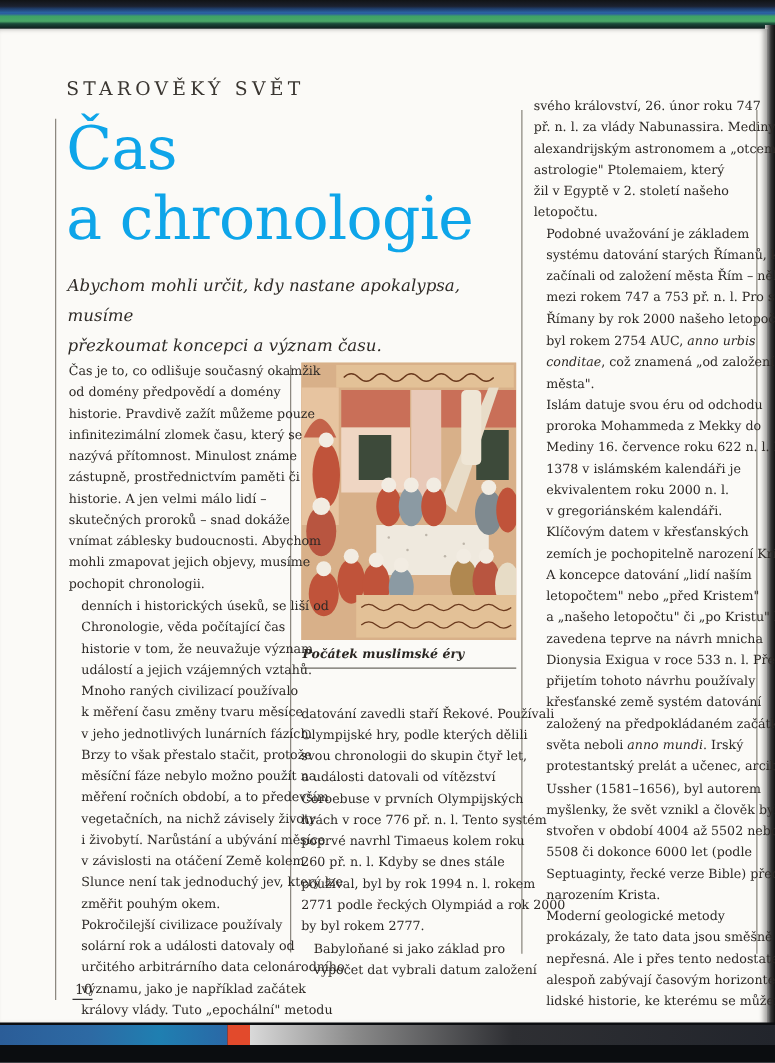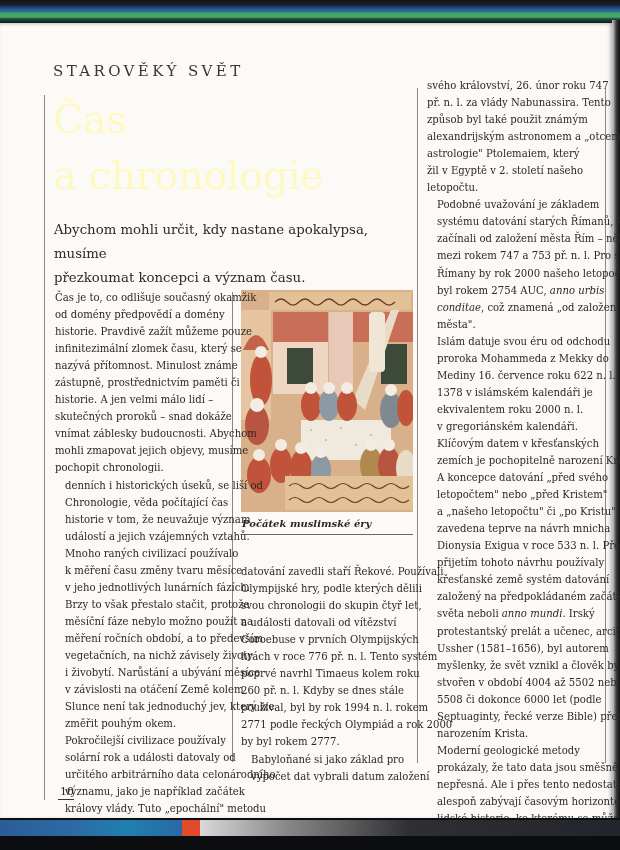--- a/index.html
+++ b/index.html
@@ -16,22 +16,22 @@
   .bottom-band .blue { position: absolute; left: 0; top: 2px; width: 182px; height: 16px;
     background: linear-gradient(90deg, #2b5d98, #2d6aa4 40%, #1f7fb1 70%, #2a68a6); }
   .bottom-band .red { position: absolute; left: 182px; top: 2px; width: 18px; height: 16px; background: #e24a2c; }
   .bottom-band .grad { position: absolute; left: 200px; top: 2px; width: 420px; height: 16px;
     background: linear-gradient(90deg, #d9d9d9, #8a8a8a 20%, #2e2f33 50%, #22252c 100%); }
 
   .kicker { position: absolute; left: 53px; top: 62px; font-size: 15px; letter-spacing: 3.4px; color: #3a3631; }
 
   .rule { position: absolute; background: #8c8880; width: 1px; }
 
-  .title { position: absolute; left: 53px; top: 91px; font-size: 40px; line-height: 56px; font-weight: normal; color: #fef9c3; letter-spacing: -0.5px; }
-  .dek { position: absolute; left: 54px; top: 218px; width: 340px; font-size: 13.3px; line-height: 24px; color: #2e2a26; }
+  .title { position: absolute; left: 53px; top: 91px; font-size: 48px; line-height: 56px; font-weight: normal; color: #0ea5e9; letter-spacing: -0.5px; }
+  .dek { position: absolute; left: 54px; top: 218px; width: 340px; font-style: italic; font-size: 13.3px; line-height: 24px; color: #2e2a26; }
 
   .col { position: absolute; font-size: 10.1px; line-height: 17.05px; color: #2c2825; }
   .col p { text-indent: 10px; }
   .col p.first { text-indent: 0; }
   .col .ln { display: block; white-space: nowrap; }
 
   .col-left { left: 55px; top: 289px; width: 172px; }
   .col-mid { left: 241px; top: 563px; width: 178px; }
   .col-right { left: 427px; top: 77px; width: 180px; }
 
@@ -190,22 +190,21 @@
   </p>
   <p>
     <span class="ln" style="text-indent:10px">Babyloňané si jako základ pro</span>
     <span class="ln">výpočet dat vybrali datum založení</span>
   </p>
 </div>
 
 <div class="col col-right">
   <p class="first">
     <span class="ln">svého království, 26. únor roku 747</span>
-    <span class="ln">př. n. l. za vlády Nabunassira. Tento</span>
-    <span class="ln">způsob byl také použit známým</span>
+    <span class="ln">př. n. l. za vlády Nabunassira. Mediny</span>
     <span class="ln">alexandrijským astronomem a „otcem</span>
     <span class="ln">astrologie" Ptolemaiem, který</span>
     <span class="ln">žil v Egyptě v 2. století našeho</span>
     <span class="ln">letopočtu.</span>
   </p>
   <p>
     <span class="ln" style="text-indent:10px">Podobné uvažování je základem</span>
     <span class="ln">systému datování starých Římanů, kteří</span>
     <span class="ln">začínali od založení města Řím – někdy</span>
     <span class="ln">mezi rokem 747 a 753 př. n. l. Pro staré</span>
@@ -218,21 +217,21 @@
     <span class="ln" style="text-indent:10px">Islám datuje svou éru od odchodu</span>
     <span class="ln">proroka Mohammeda z Mekky do</span>
     <span class="ln">Mediny 16. července roku 622 n. l. Rok</span>
     <span class="ln">1378 v islámském kalendáři je</span>
     <span class="ln">ekvivalentem roku 2000 n. l.</span>
     <span class="ln">v gregoriánském kalendáři.</span>
   </p>
   <p>
     <span class="ln" style="text-indent:10px">Klíčovým datem v křesťanských</span>
     <span class="ln">zemích je pochopitelně narození Krista.</span>
-    <span class="ln">A koncepce datování „před svého</span>
+    <span class="ln">A koncepce datování „lidí naším</span>
     <span class="ln">letopočtem" nebo „před Kristem"</span>
     <span class="ln">a „našeho letopočtu" či „po Kristu" byla</span>
     <span class="ln">zavedena teprve na návrh mnicha</span>
     <span class="ln">Dionysia Exigua v roce 533 n. l. Před</span>
     <span class="ln">přijetím tohoto návrhu používaly</span>
     <span class="ln">křesťanské země systém datování</span>
     <span class="ln">založený na předpokládaném začátku</span>
     <span class="ln">světa neboli <em class="it">anno mundi</em>. Irský</span>
     <span class="ln">protestantský prelát a učenec, arcibiskup</span>
     <span class="ln">Ussher (1581–1656), byl autorem</span>

